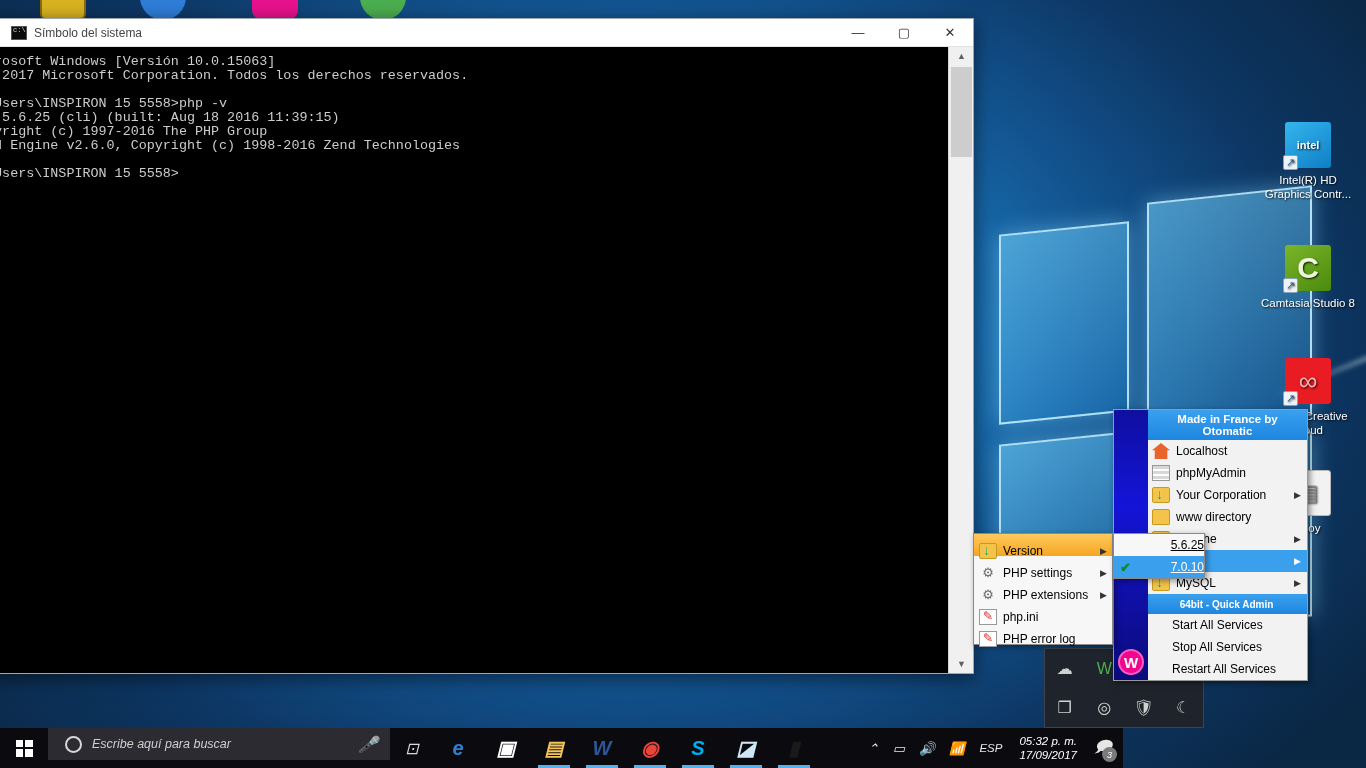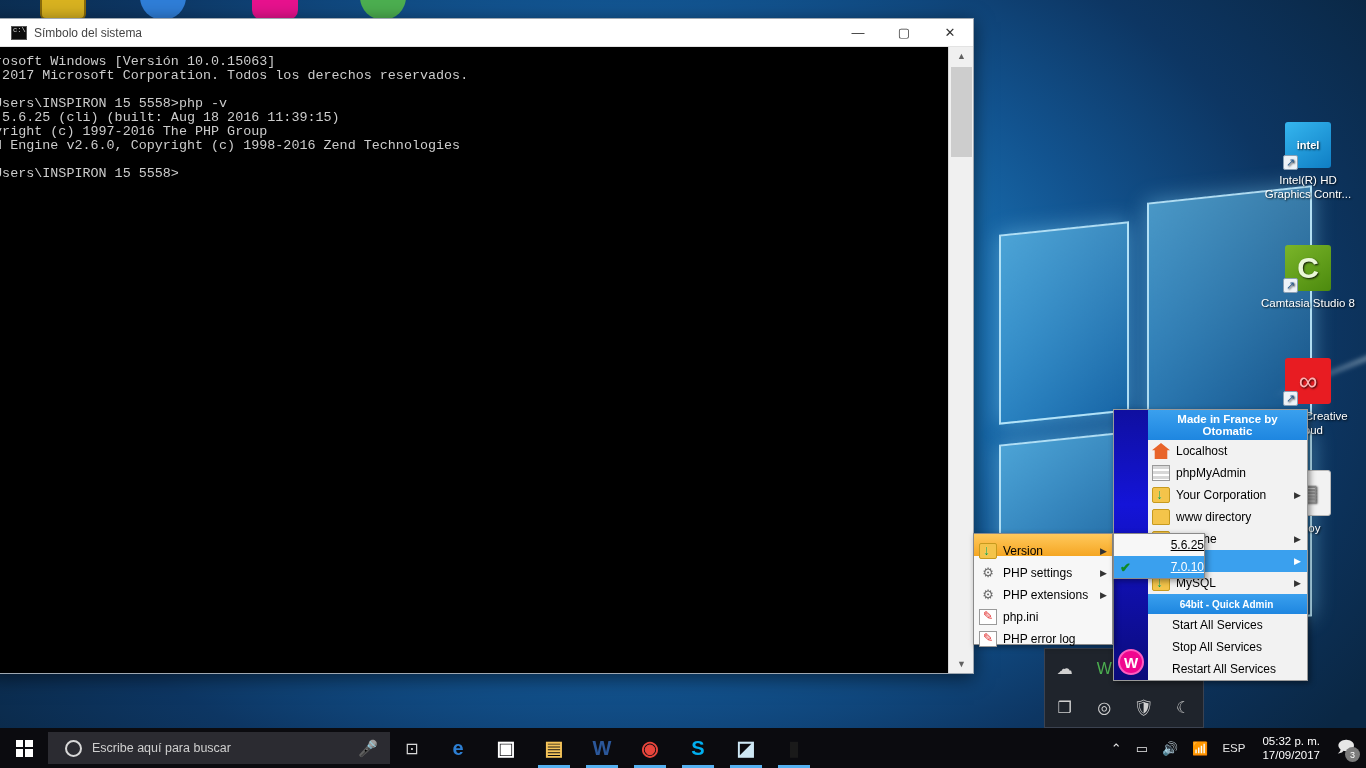--- a/index.html
+++ b/index.html
@@ -98,22 +98,22 @@
   .sb-arrow {
     position: absolute; left: 0; width: 25px; height: 18px;
     display: flex; align-items: center; justify-content: center;
     font-size: 9px; color: #606060;
   }
   .sb-up { top: 0; } .sb-down { bottom: 0; }
   #sb-thumb { position: absolute; left: 2px; top: 20px; width: 21px; height: 90px; background: #cdcdcd; }
 
   
   #taskbar {
-    position: absolute; left: 0; bottom: 0; width: 1366px; height: 40px;
-    background: #0b0b0f; display: flex; align-items: center; z-index: 40;
+    position: absolute; left: 0; bottom: 0; width: 1123px; height: 40px;
+    background: #0b0b0f; display: flex; z-index: 40; font-style: italic;
   }
   #start-button {
     width: 48px; height: 40px; display: flex; align-items: center; justify-content: center;
   }
   .start-grid { width: 17px; height: 17px; display: grid; grid-template-columns: 1fr 1fr; grid-template-rows: 1fr 1fr; gap: 2px; }
   .start-grid i { background: #fff; display: block; }
 
   #search-box {
     width: 342px; height: 32px; background: #2b2b31;
     display: flex; align-items: center; margin-left: 0;

